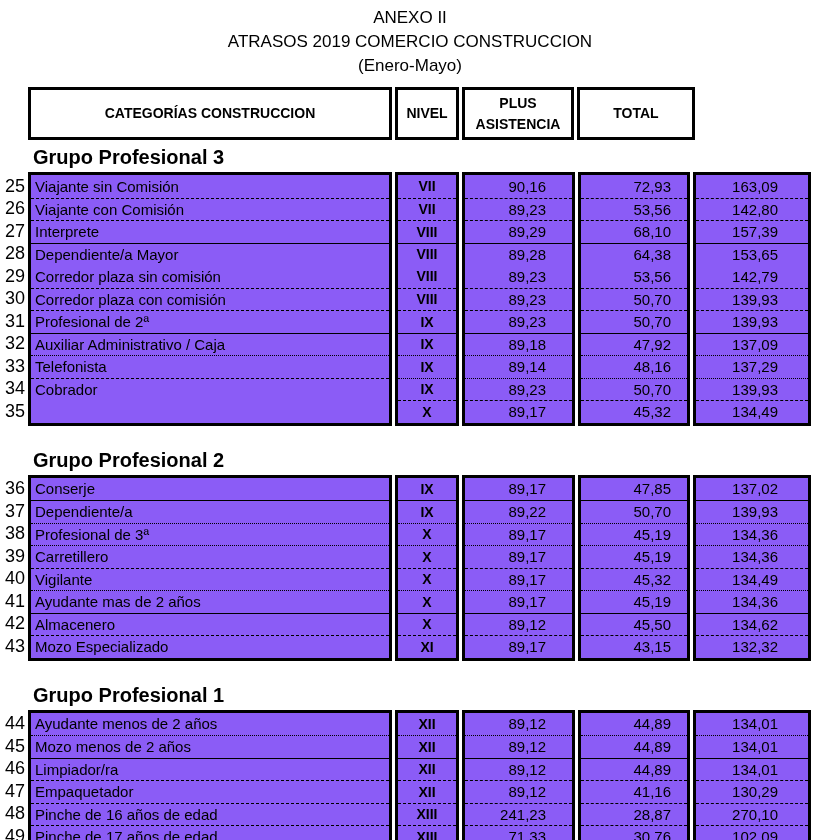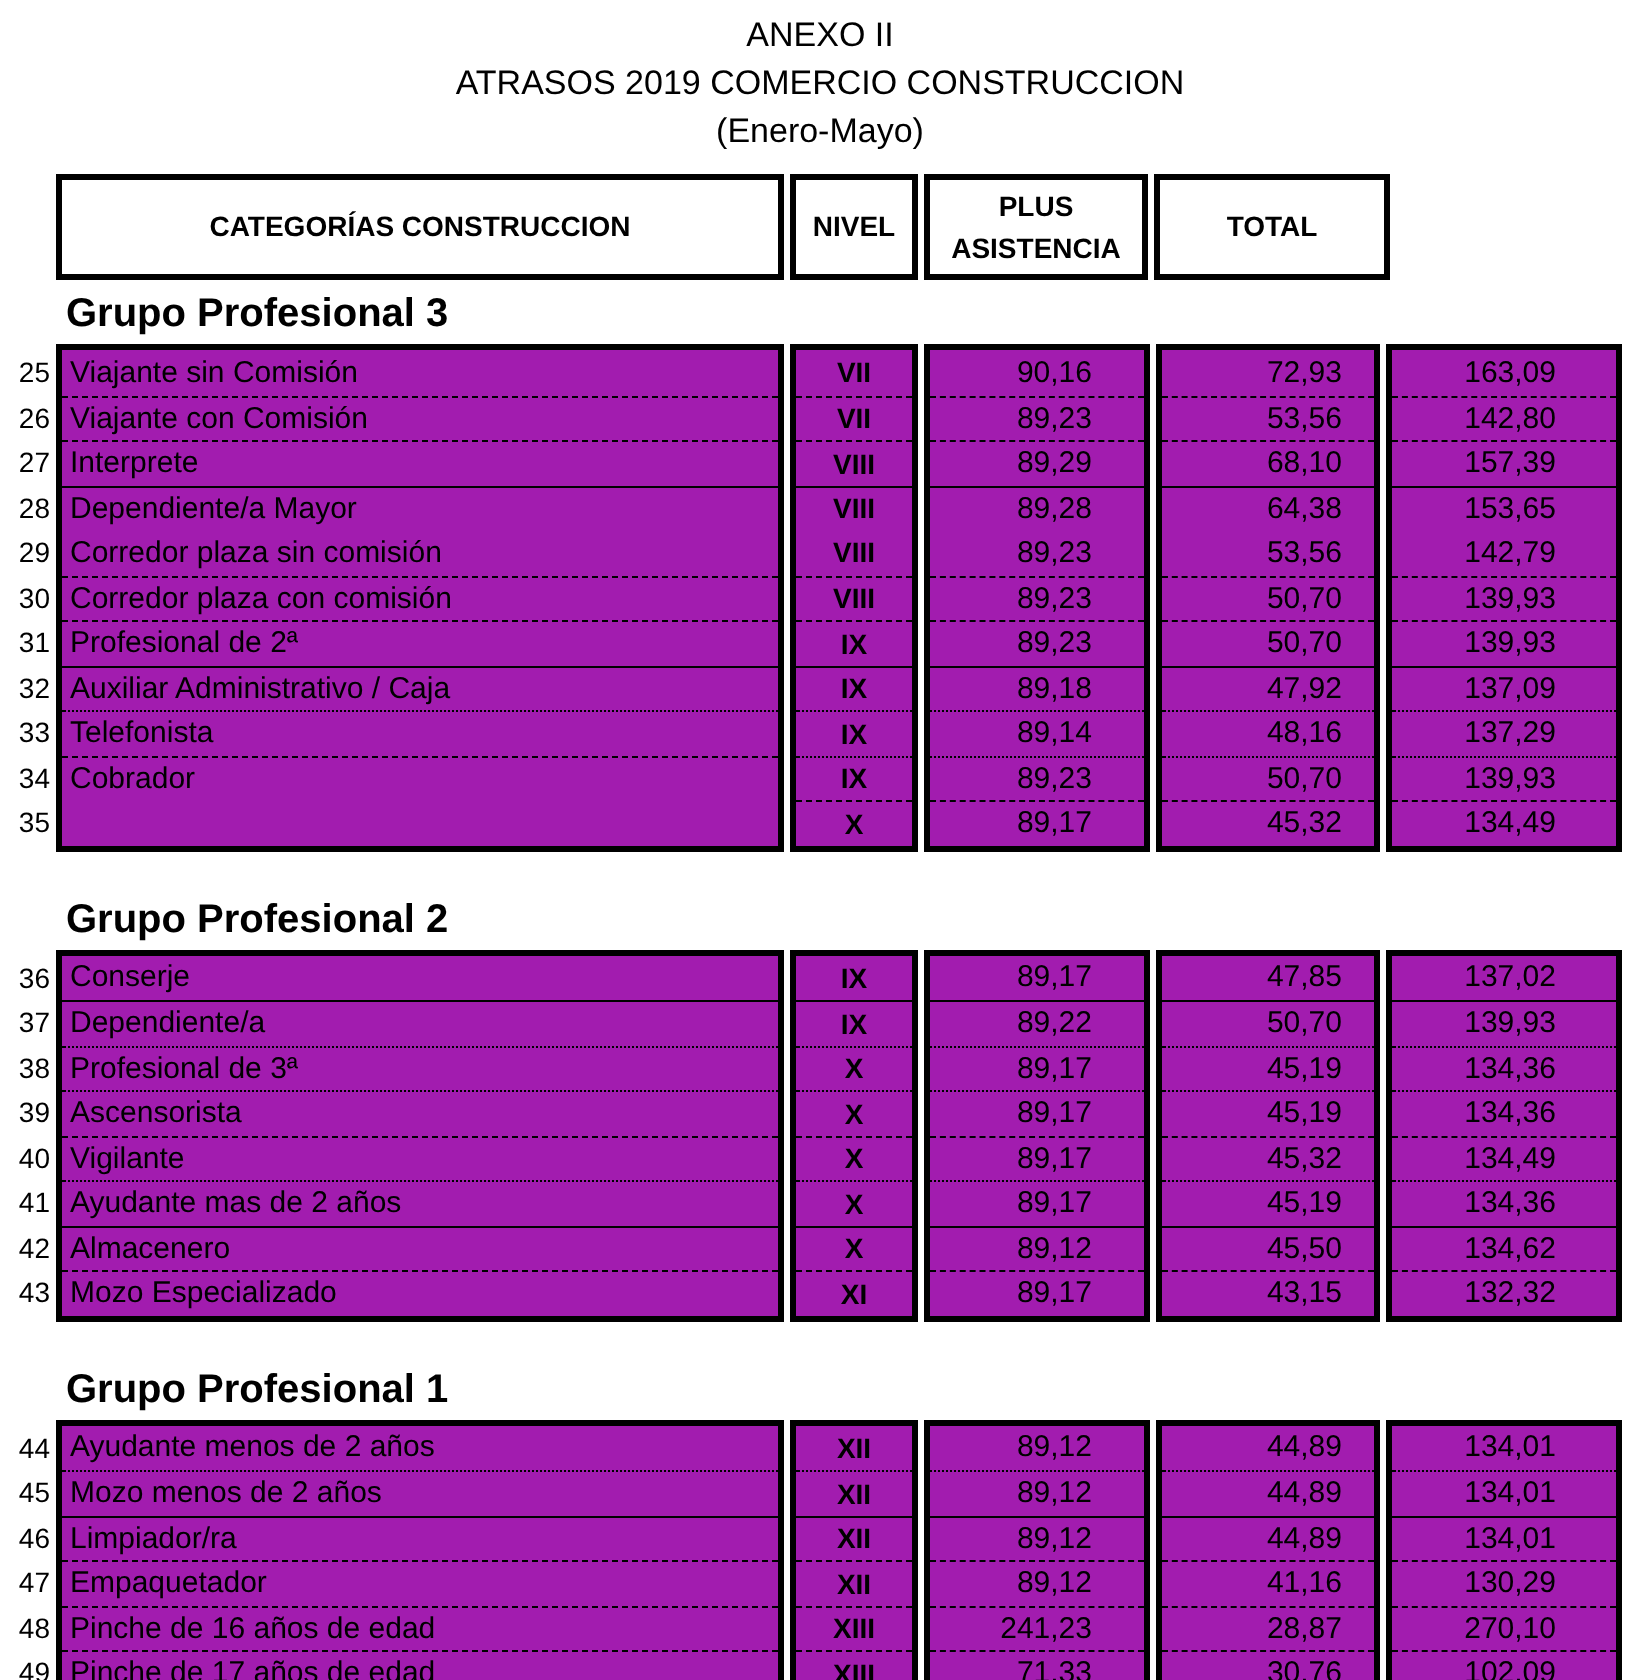--- a/index.html
+++ b/index.html
@@ -28,26 +28,26 @@
     box-sizing:border-box; border:3px solid #000; height:53px;
     display:flex; flex-direction:column; justify-content:center; align-items:center;
     font-weight:bold; font-size:14px; line-height:21px; text-align:center;
   }
 
   
   .group-label { font-weight:bold; font-size:20px; margin:23px 0 3px 33px; }
   .group-label.first { margin-top:6px; }
 
   
-  .colbox { box-sizing:border-box; border:3px solid #000; background:#a21caf; }
+  .colbox { box-sizing:border-box; border:3px solid #000; background:#8b5cf6; }
   .gutter-inner { padding-top:3px; }
   .ncell {
     height:22.5px; box-sizing:border-box;
     display:flex; align-items:center; justify-content:flex-end;
-    padding-right:3px; font-size:14px;
+    padding-right:3px; font-size:18px;
   }
   .dcell {
     height:22.5px; box-sizing:border-box;
     display:flex; align-items:center; font-size:15px; white-space:nowrap; overflow:hidden;
   }
   .dcell.cat { justify-content:flex-start; padding-left:4px; }
   .dcell.niv { justify-content:center; font-weight:bold; font-size:14px; }
   .dcell.sal { justify-content:flex-end; padding-right:26px; }
   .dcell.plu { justify-content:flex-end; padding-right:16px; }
   .dcell.tot { justify-content:flex-end; padding-right:30px; }
@@ -179,21 +179,21 @@
             <div class="ncell">40</div>
             <div class="ncell">41</div>
             <div class="ncell">42</div>
             <div class="ncell">43</div>
           </div>
         </div>
         <div class="colbox col-cat">
           <div class="dcell cat d-first">Conserje</div>
           <div class="dcell cat d-solid">Dependiente/a</div>
           <div class="dcell cat d-dotted">Profesional de 3ª</div>
-          <div class="dcell cat d-dotted">Ascensorista</div>
+          <div class="dcell cat d-dotted">Carretillero</div>
           <div class="dcell cat d-dashed">Vigilante</div>
           <div class="dcell cat d-dotted">Ayudante mas de 2 años</div>
           <div class="dcell cat d-solid">Almacenero</div>
           <div class="dcell cat d-dashed">Mozo Especializado</div>
         </div>
         <div class="colbox col-niv">
           <div class="dcell niv d-first">IX</div>
           <div class="dcell niv d-solid">IX</div>
           <div class="dcell niv d-dotted">X</div>
           <div class="dcell niv d-dotted">X</div>

